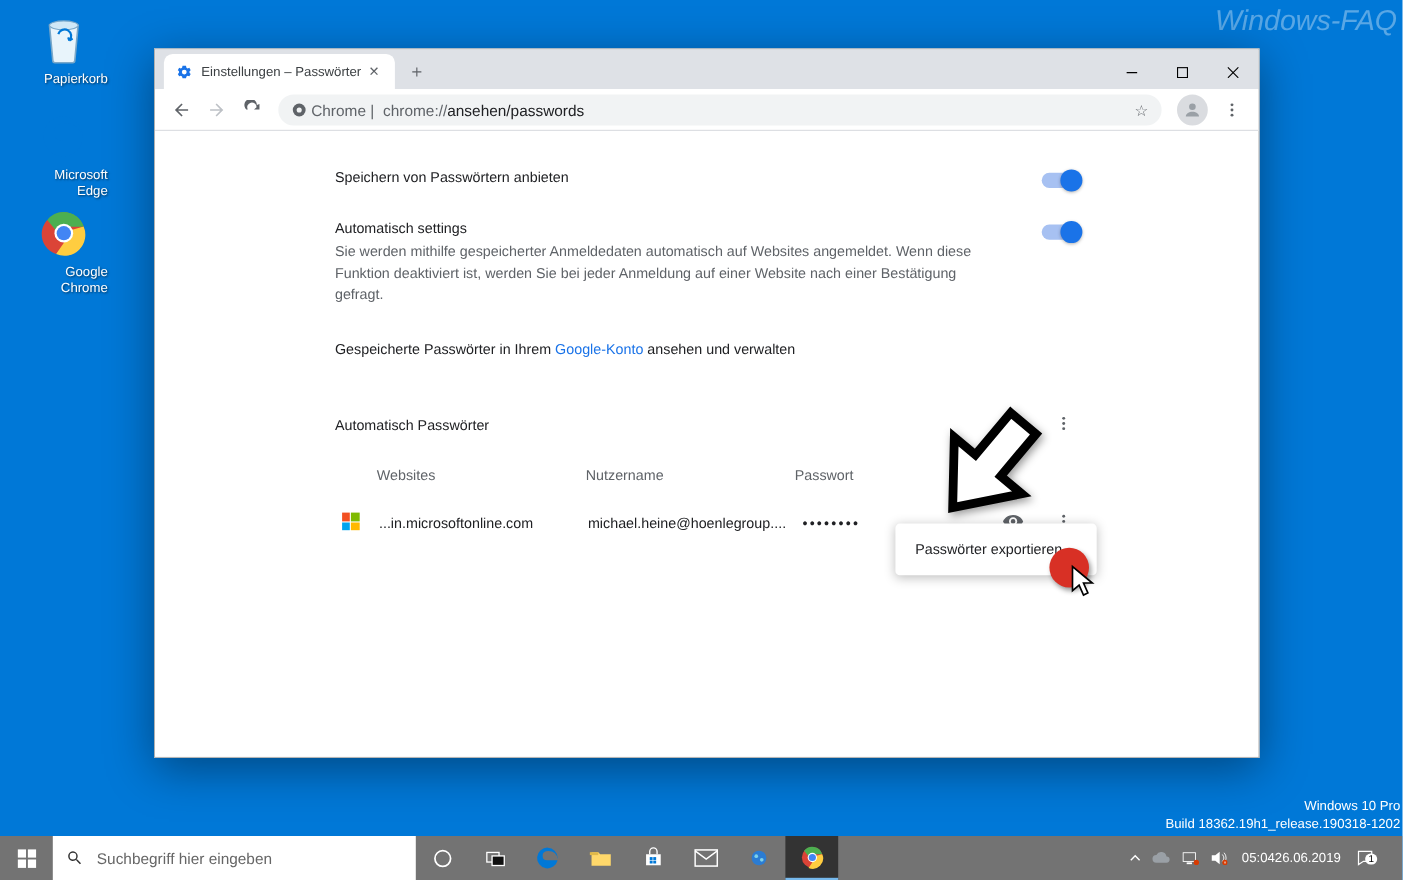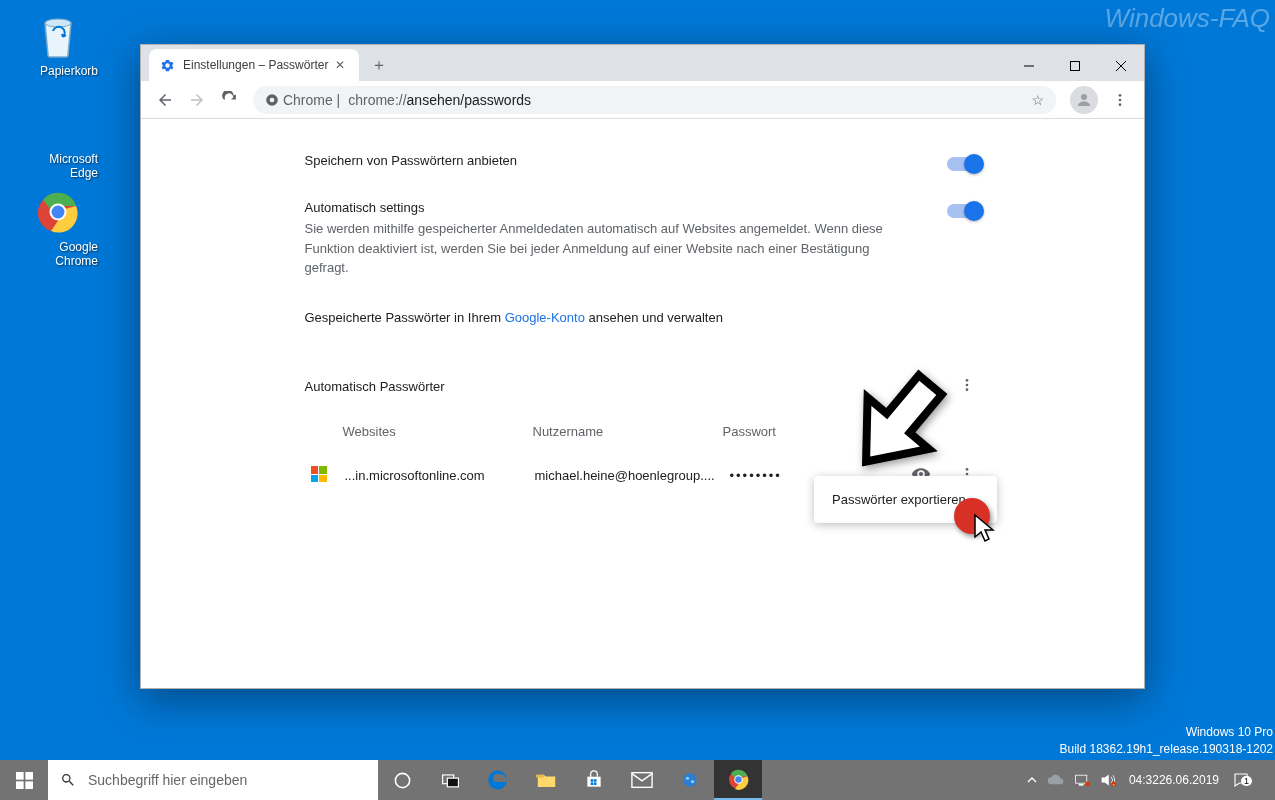--- a/index.html
+++ b/index.html
@@ -395,21 +395,21 @@
       </div>
     <div class="tray-item">
         <svg width="16" height="14" viewBox="0 0 20 16">
           <path d="M2 5h4l5-4v14l-5-4H2z" fill="#fff"></path>
           <path d="M14 4a6 6 0 010 8M16 2a9 9 0 010 12" fill="none" stroke="#fff"></path>
           <circle cx="17" cy="13" r="3" fill="#d83b01"></circle>
           <text x="17" y="15" font-size="5" fill="#fff" text-anchor="middle">×</text>
         </svg>
       </div>
     <div class="tray-item clock">
-      <div>04:32</div>
+      <div>05:04</div>
       <div>26.06.2019</div>
     </div>
     <div class="tray-item notif">
         <svg width="18" height="18" viewBox="0 0 24 24">
           <path d="M4 4h16v12H10l-6 4V4z" fill="none" stroke="#fff" stroke-width="1.5"></path>
         </svg>
         <span style="position:relative;">
           <span style="position:absolute; bottom:-6px; right:-2px; background:#fff; color:#000; border-radius:8px; font-size:9px; padding:0 3px;">1</span>
         </span>
       </div>

